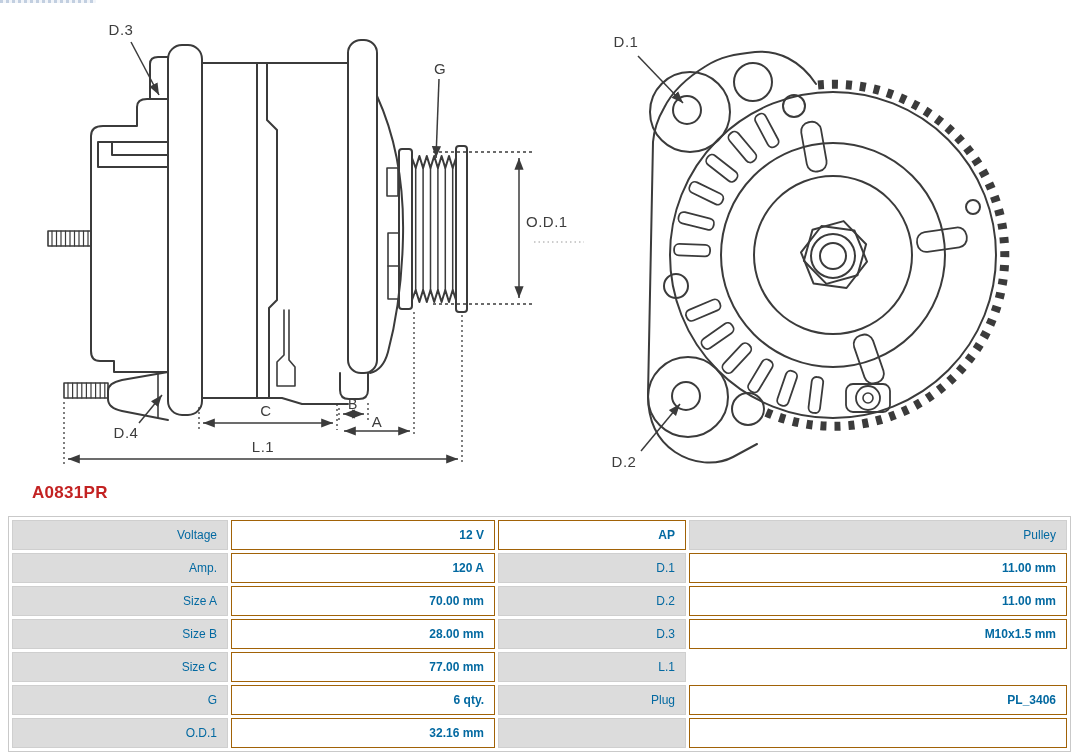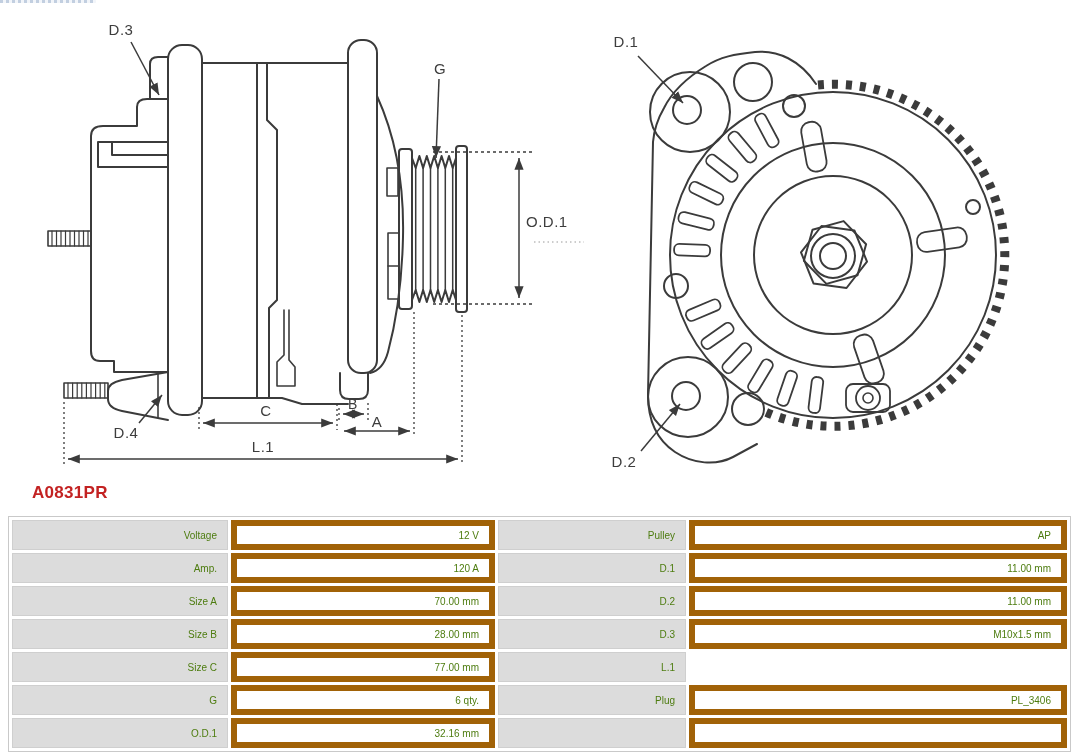--- a/index.html
+++ b/index.html
@@ -21,24 +21,24 @@
     font-size:17px;font-weight:700;color:#c32222;letter-spacing:.3px;
   }
   .spec-table{
     position:absolute;left:8px;top:516px;width:1063px;
     border:1px solid #c9c9c9;background:#fff;padding:3px;box-sizing:border-box;
   }
   .spec-row{display:grid;grid-template-columns:216px 264px 188px 1fr;gap:3px;margin-bottom:3px;}
   .spec-row:last-child{margin-bottom:0;}
   .cell{
     height:30px;display:flex;align-items:center;justify-content:flex-end;
-    padding-right:10px;font-size:10px;color:#4d7c0f;box-sizing:border-box;white-space:nowrap;
+    padding-right:10px;font-size:12px;color:#0369a1;box-sizing:border-box;white-space:nowrap;
   }
   .lbl{background:#dcdcdc;border:1px solid #cfcfcf;}
-  .val{background:#ffffff;border:6px solid #a16207;}
+  .val{background:#ffffff;border:1px solid #a16207;font-weight:bold;}
 </style>
 </head>
 <body>
 
 <div class="page-edge-artifact"></div>
 
 <svg class="diagram-svg" width="1080" height="478" viewBox="0 0 1080 478">
   <defs>
     <marker id="ah" viewBox="0 0 10 8" refX="9" refY="4" markerWidth="9" markerHeight="7" orient="auto-start-reverse">
       <path d="M0,0.5 L9,4 L0,7.5 Z" fill="#3b3b3b"></path>
@@ -187,22 +187,22 @@
     <text x="624" y="467" text-anchor="middle">D.2</text>
   </g>
 </svg>
 
 <div class="part-number">A0831PR</div>
 
 <div class="spec-table">
   <div class="spec-row">
     <div class="cell lbl">Voltage</div>
     <div class="cell val">12 V</div>
+    <div class="cell val">AP</div>
     <div class="cell lbl">Pulley</div>
-    <div class="cell val">AP</div>
   </div>
   <div class="spec-row">
     <div class="cell lbl">Amp.</div>
     <div class="cell val">120 A</div>
     <div class="cell lbl">D.1</div>
     <div class="cell val">11.00 mm</div>
   </div>
   <div class="spec-row">
     <div class="cell lbl">Size A</div>
     <div class="cell val">70.00 mm</div>

